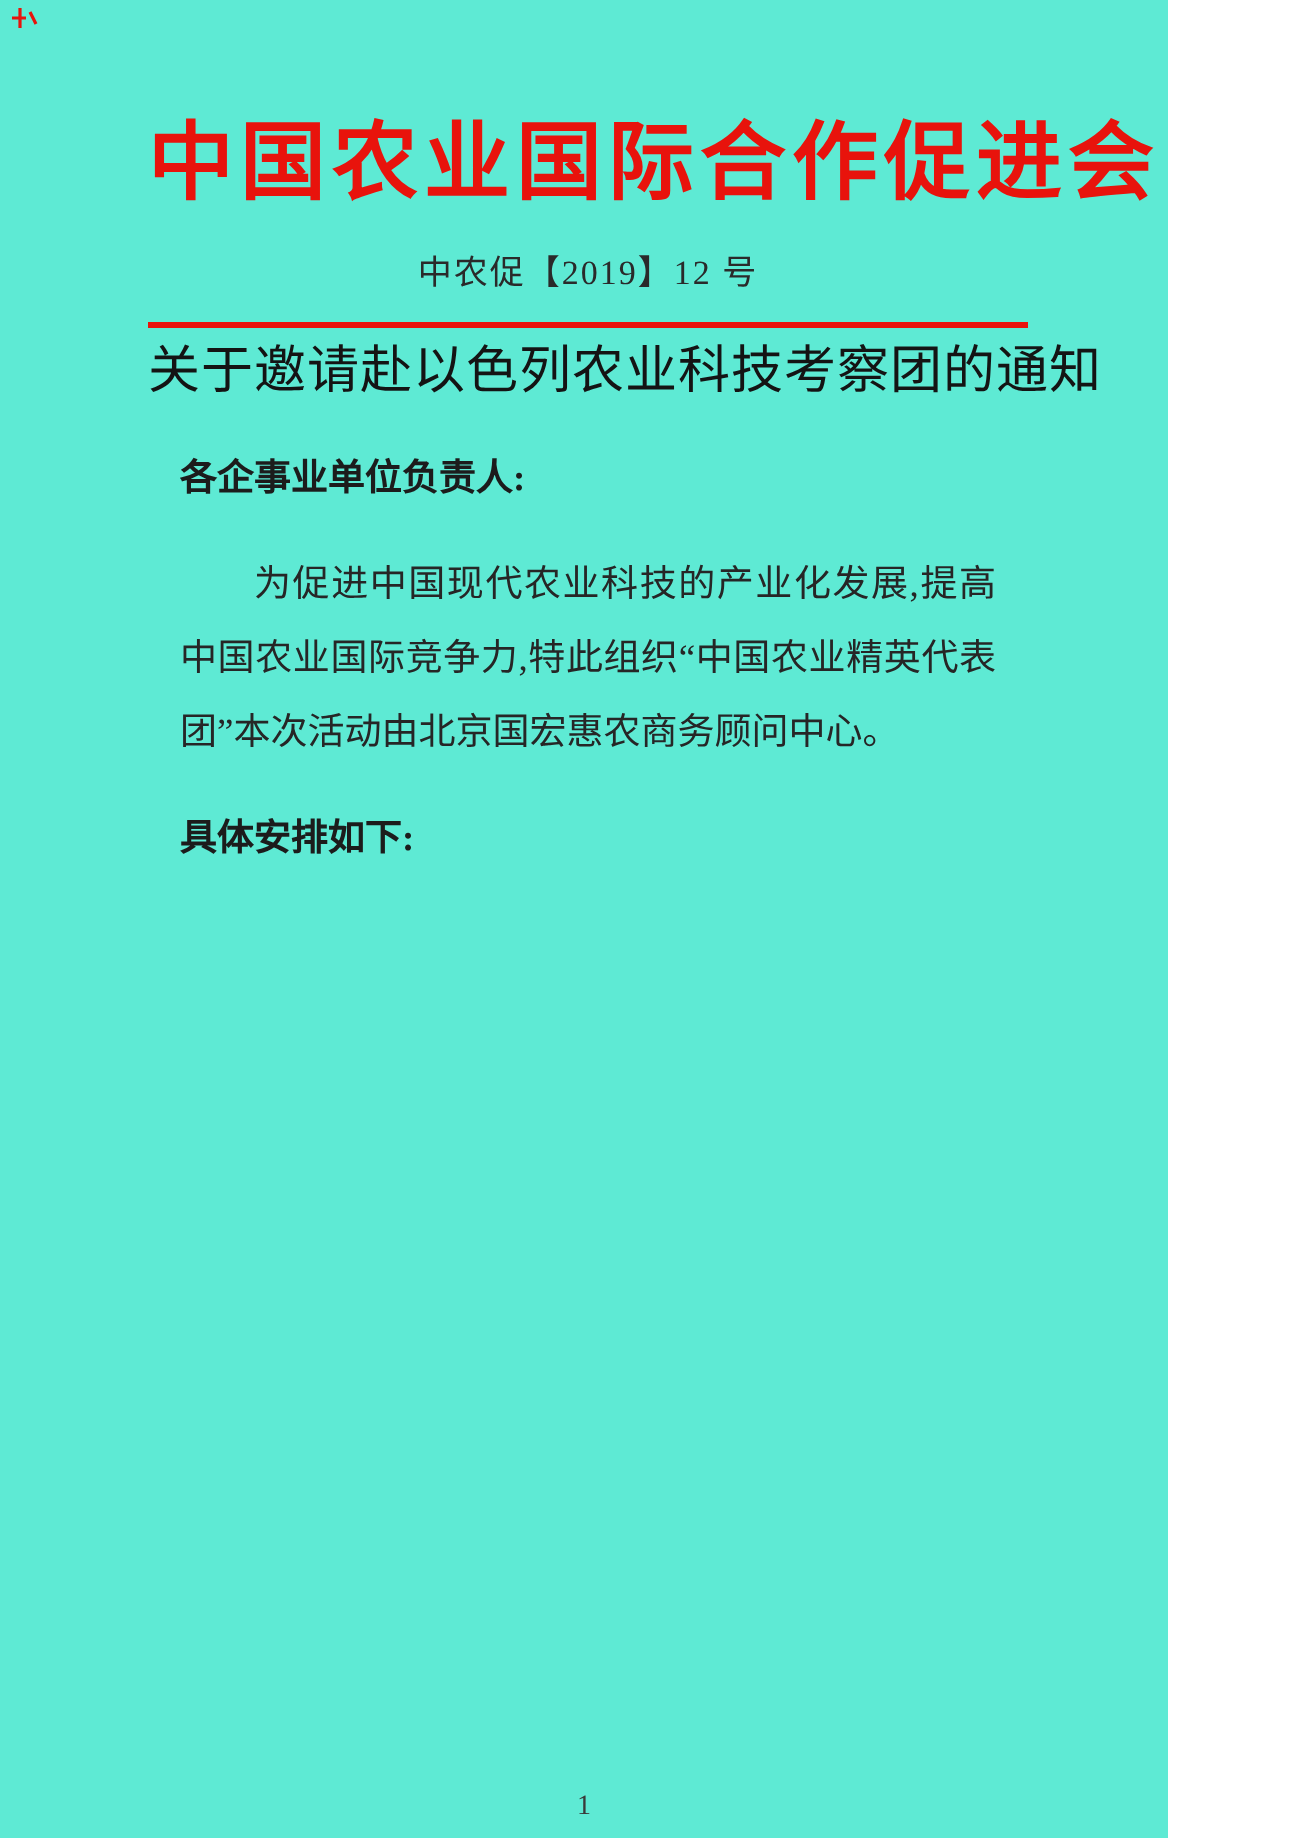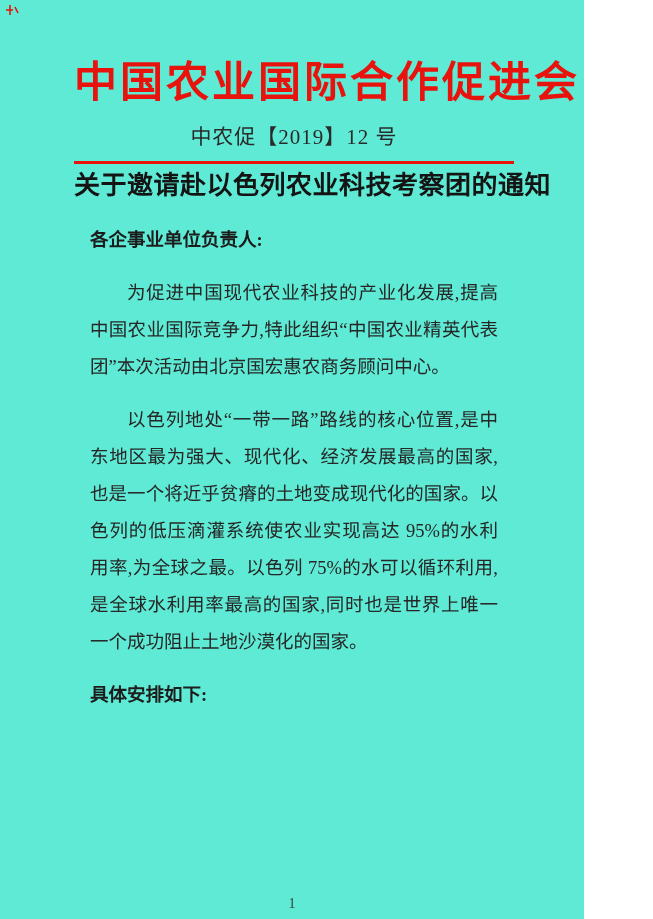--- a/index.html
+++ b/index.html
@@ -32,37 +32,37 @@
     line-height: 54px;
     font-weight: bold;
     text-align: center;
     letter-spacing: 3px;
     white-space: nowrap;
     color: #e8130c;
     font-family: "Liberation Serif", serif;
   }
   .doc-number {
     margin-top: 16px;
-    font-size: 21px;
+    font-size: 17px;
     line-height: 22px;
     text-align: center;
     letter-spacing: 1px;
     color: #2a2a2a;
   }
   .red-rule {
     margin-top: 13px;
     height: 3px;
     background: #e8130c;
     border: none;
   }
   .doc-heading {
     margin-top: 3px;
     font-size: 26px;
     line-height: 36px;
-    font-weight: bold;
+    font-weight: normal;
     text-align: right;
     letter-spacing: 0.5px;
     white-space: nowrap;
     color: #141414;
     font-family: "Liberation Sans", sans-serif;
   }
   .body-text {
     margin-top: 19px;
     font-size: 18.5px;
     line-height: 37px;
@@ -115,21 +115,20 @@
     <div class="red-rule"></div>
 
     <div class="doc-heading">关于邀请赴以色列农业科技考察团的通知</div>
 
     <div class="body-text">
 
       <p class="salutation">各企事业单位负责人:</p>
 
       <p class="para">为促进中国现代农业科技的产业化发展,提高中国农业国际竞争力,特此组织“中国农业精英代表团”本次活动由北京国宏惠农商务顾问中心。</p>
 
-      <p class="para">以色列地处“一带一路”路线的核心位置,是中东地区最为强大、现代化、经济发展最高的国家,也是一个将近乎贫瘠的土地变成现代化的国家。以色列的低压滴灌系统使农业实现高达 95%的水利用率,为全球之最。以色列 75%的水可以循环利用,是全球水利用率最高的国家,同时也是世界上唯一一个成功阻止土地沙漠化的国家。</p>
 
 
       <p class="section-intro">具体安排如下:</p>
 
     </div>
   </div>
 
   <div class="page-number">1</div>
 
 </div>

